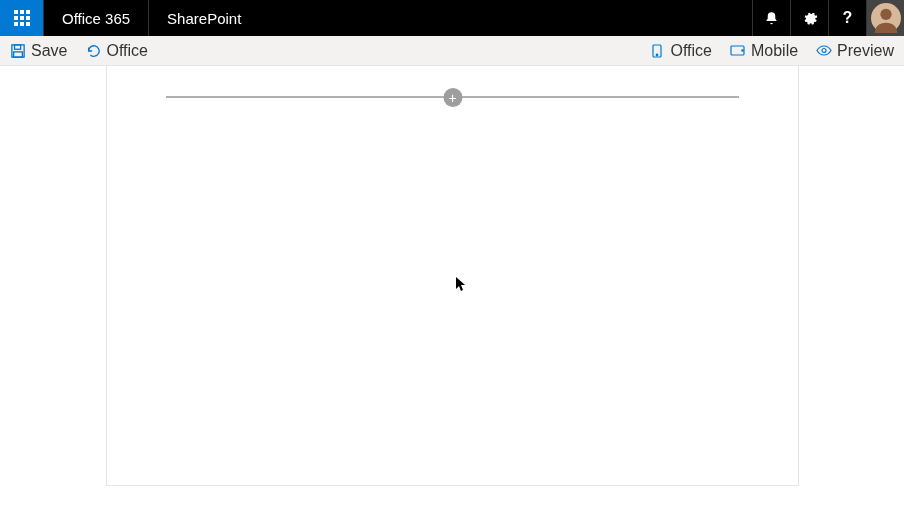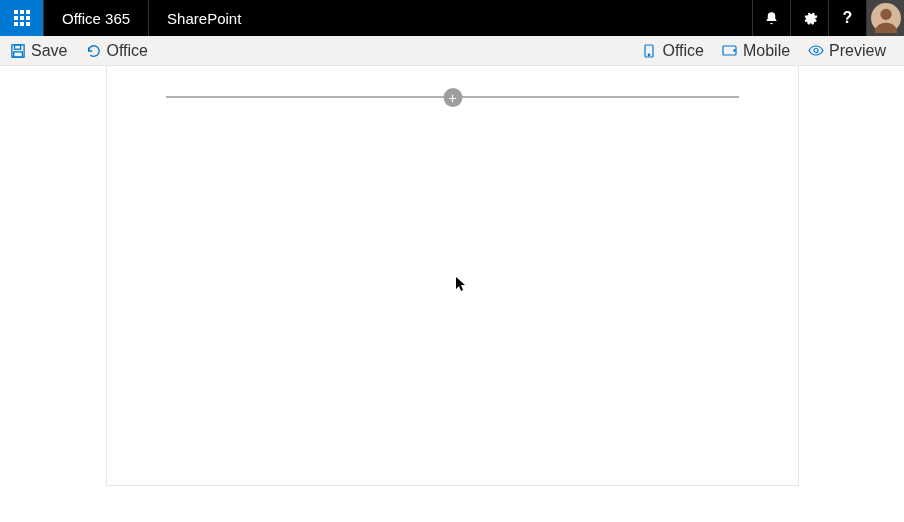--- a/index.html
+++ b/index.html
@@ -128,21 +128,21 @@
   </div>
   <div class="ab-btn">
     <span class="ico">
       <svg width="15" height="11" viewBox="0 0 15 11" fill="none" stroke="#0078d4" stroke-width="1.2">
           <rect x="1" y="1" width="13" height="9" rx="1"></rect>
           <circle cx="12.5" cy="5.5" r="0.7" fill="#0078d4"></circle>
         </svg>
     </span>
     <span>Mobile</span>
   </div>
-  <div class="ab-btn" style="margin-right:8px;">
+  <div class="ab-btn" style="margin-right:0;">
     <span class="ico">
       <svg width="16" height="11" viewBox="0 0 16 11" fill="none" stroke="#0078d4" stroke-width="1.2">
           <path d="M1 5.5S3.5 1 8 1s7 4.5 7 4.5S12.5 10 8 10 1 5.5 1 5.5z"></path>
           <circle cx="8" cy="5.5" r="2"></circle>
         </svg>
     </span>
     <span>Preview</span>
   </div>
 </div>
 

